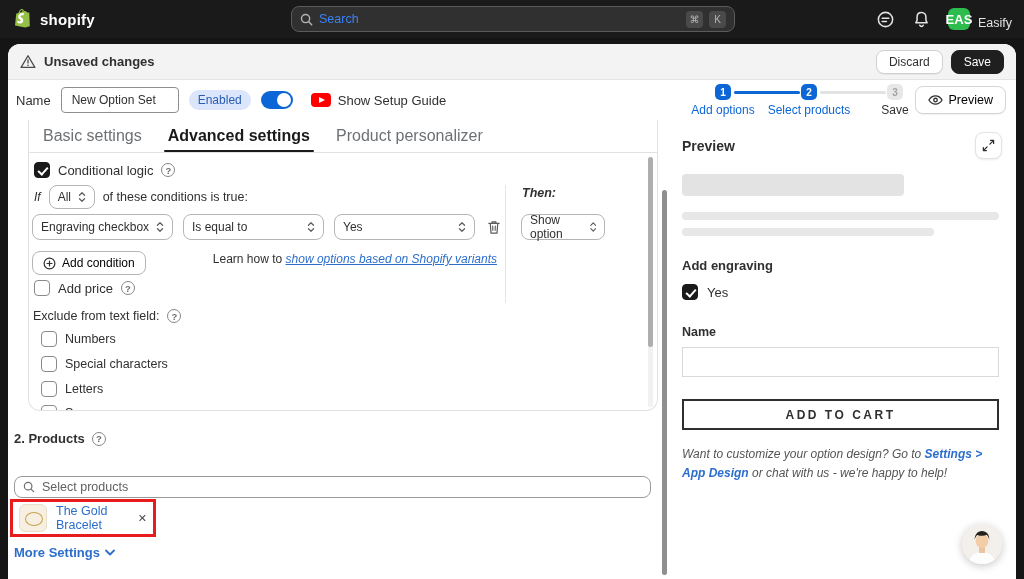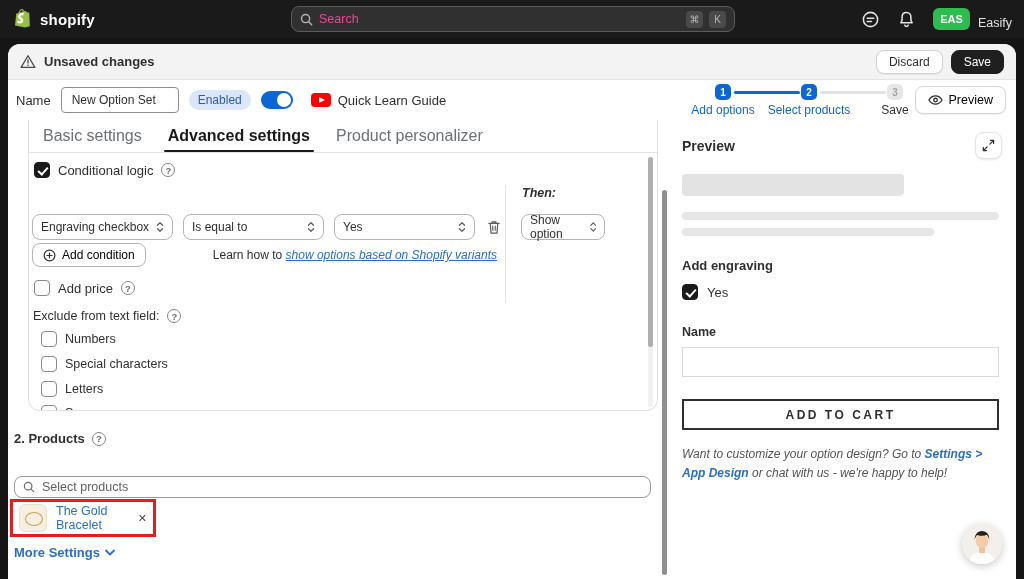--- a/index.html
+++ b/index.html
@@ -5,25 +5,25 @@
   * { margin:0; padding:0; box-sizing:border-box; }
   html,body { width:1024px; height:579px; overflow:hidden; }
   body { font-family:"Liberation Sans", sans-serif; background:#151515; position:relative; color:#303030; }
   .canvas { position:absolute; inset:0; }
 
   
   .topbar { position:absolute; top:0; left:0; width:1024px; height:38px; background:#1a1a1a; display:flex; align-items:center; }
   .logo { display:flex; align-items:center; gap:6px; margin-left:14px; }
   .logo-word { color:#fff; font-weight:bold; font-size:15px; letter-spacing:.2px; }
   .tb-search { position:absolute; left:291px; top:6px; width:444px; height:26px; background:#303030; border:1px solid #5b5b5b; border-radius:8px; display:flex; align-items:center; padding:0 8px; gap:6px; }
-  .tb-search .ph { color:#ec4899; font-size:12.5px; flex:1; }
+  .tb-search .ph { color:#3b82f6; font-size:12.5px; flex:1; }
   .kbd { background:#4a4a4a; color:#b5b5b5; font-size:10px; border-radius:4px; width:17px; height:17px; display:flex; align-items:center; justify-content:center; }
   .tb-right { position:absolute; right:12px; top:0; height:38px; display:flex; align-items:center; gap:18px; }
   .user-chip { display:flex; align-items:center; gap:8px; }
-  .user-avatar { width:37px; height:22px; background:#2dbd4e; border-radius:6px; color:#fff; font-size:11px; font-weight:bold; display:flex; align-items:center; justify-content:center; }
+  .user-avatar { width:22px; height:22px; background:#2dbd4e; border-radius:6px; color:#fff; font-size:13px; font-weight:bold; display:flex; align-items:center; justify-content:center; }
   .user-name { color:#e3e3e3; font-size:12.5px;margin-top:8px; }
 
   
   .window { position:absolute; left:8px; right:8px; top:44px; bottom:0; background:#fff; border-radius:12px 12px 0 0; overflow:hidden; }
 
   .ctx-bar { height:36px; background:#f3f3f3; border-bottom:1px solid #e3e3e3; display:flex; align-items:center; padding:0 12px; }
   .ctx-title { font-size:13px; font-weight:bold; margin-left:8px; }
   .ctx-actions { margin-left:auto; display:flex; gap:8px; }
   .btn { font-family:inherit; font-size:12px; border-radius:8px; height:24px; padding:0 12px; display:flex; align-items:center; cursor:pointer; }
   .btn-secondary { background:#fff; border:1px solid #d0d0d0; color:#303030; box-shadow:0 1px 0 rgba(0,0,0,.05); }
@@ -69,21 +69,21 @@
   .checkbox.checked { background:#1a1a1a; border-color:#1a1a1a; position:relative; }
   .checkbox.checked:after { content:""; position:absolute; left:4.5px; top:1.5px; width:4px; height:8px; border:solid #fff; border-width:0 2px 2px 0; transform:rotate(42deg); }
   .row { position:absolute; display:flex; align-items:center; gap:8px; }
   .lbl { font-size:13px; color:#303030; }
   .lbl-sm { font-size:12.5px; color:#303030; }
   .qmark { width:14px; height:14px; border:1.2px solid #878787; border-radius:50%; color:#6d6d6d; font-size:9.5px; display:flex; align-items:center; justify-content:center; font-weight:bold; flex:none; }
   .select { border:1px solid #b5b5b5; border-radius:8px; height:26px; display:flex; align-items:center; justify-content:space-between; padding:0 8px; font-size:12px; color:#303030; background:#fff; cursor:pointer; gap:6px; }
   .if-txt { font-style:italic; font-size:12px; }
   .then-divider { position:absolute; left:476px; top:32px; width:1px; height:118px; background:#e5e5e5; }
   .then-label { position:absolute; left:493px; top:33px; font-size:12.5px; font-weight:bold; font-style:italic; }
-  .pill-btn { border:1px solid #b5b5b5; border-radius:8px; height:24px; display:flex; align-items:center; gap:6px; padding:0 10px; font-size:12px; background:#fff; cursor:pointer; }
+  .pill-btn { border:1px solid #b5b5b5; border-radius:8px; height:24px; display:flex; align-items:center; gap:6px; padding:0 10px; font-size:12px; background:#fff; cursor:pointer;margin-top:8px; }
   .learn { font-size:12px; color:#303030; }
   .learn a, .link-blue { color:#2c6ecb; text-decoration:underline; cursor:pointer;font-style:italic; }
   .inner-scrollbar { position:absolute; right:4px; top:4px; width:5px; height:250px; background:#f1f1f1; border-radius:3px; }
   .inner-scrollbar .thumb { position:absolute; top:0; left:0; width:5px; height:190px; background:#aeaeae; border-radius:3px; }
 
   
   .products-heading { position:absolute; left:6px; top:311px; display:flex; align-items:center; gap:7px; font-size:13px; font-weight:bold; }
   .radio-row { position:absolute; left:6px; top:332px; display:flex; align-items:center; gap:28px; }
   .radio { display:flex; align-items:center; gap:8px; font-size:12.5px; cursor:pointer; }
   .radio .dot { width:16px; height:16px; border-radius:50%; border:1.5px solid #8a8a8a; background:#fff; flex:none; }
@@ -176,21 +176,21 @@
 
     <div class="hdr-row">
       <span class="hdr-label">Name</span>
       <input class="name-input" value="New Option Set" style="">
       <span class="badge">Enabled</span>
       <span class="toggle">
           <span class="knob"></span>
         </span>
       <span class="yt-guide">
         <span class="yt-icon"></span>
-        <span class="guide-label">Quick Learn Guide</span>
+        <span class="guide-label">Show Setup Guide</span>
       </span>
 
       <div class="stepper">
         <span class="step-circle step-on" style="left:43px">1</span>
         <span class="step-line" style="left:62px;width:66px;background:#0d66d6"></span>
         <span class="step-circle step-on" style="left:129px">2</span>
         <span class="step-line" style="left:148px;width:66px;background:#e3e3e3"></span>
         <span class="step-circle step-off" style="left:215px">3</span>
         <span class="step-label lbl-on" style="left:8px">Add options</span>
         <span class="step-label lbl-on" style="left:94px">Select products</span>
@@ -218,20 +218,30 @@
           </div>
 
           <div class="card-body">
 
             <div class="row" style="left:5px;top:9px">
               <span class="checkbox checked"></span>
               <span class="lbl">Conditional logic</span>
               <span class="qmark">?</span>
             </div>
 
+            <div class="row" style="left:5px;top:32px">
+              <span class="if-txt">If</span>
+              <span class="select" style="width:46px;height:24px">
+                <span>All</span>
+                <svg width="8" height="12" viewBox="0 0 8 14">
+                    <path d="M1 5l3-3 3 3M1 9l3 3 3-3" fill="none" stroke="#5c5c5c" stroke-width="1.4" stroke-linecap="round" stroke-linejoin="round"></path>
+                  </svg>
+              </span>
+              <span class="lbl-sm">of these conditions is true:</span>
+            </div>
 
             <div class="row" style="left:3px;top:61px;gap:10px">
               <span class="select" style="width:141px">
                 <span>Engraving checkbox</span>
                 <svg width="8" height="12" viewBox="0 0 8 14">
                     <path d="M1 5l3-3 3 3M1 9l3 3 3-3" fill="none" stroke="#5c5c5c" stroke-width="1.4" stroke-linecap="round" stroke-linejoin="round"></path>
                   </svg>
               </span>
               <span class="select" style="width:141px">
                 <span>Is equal to</span>

